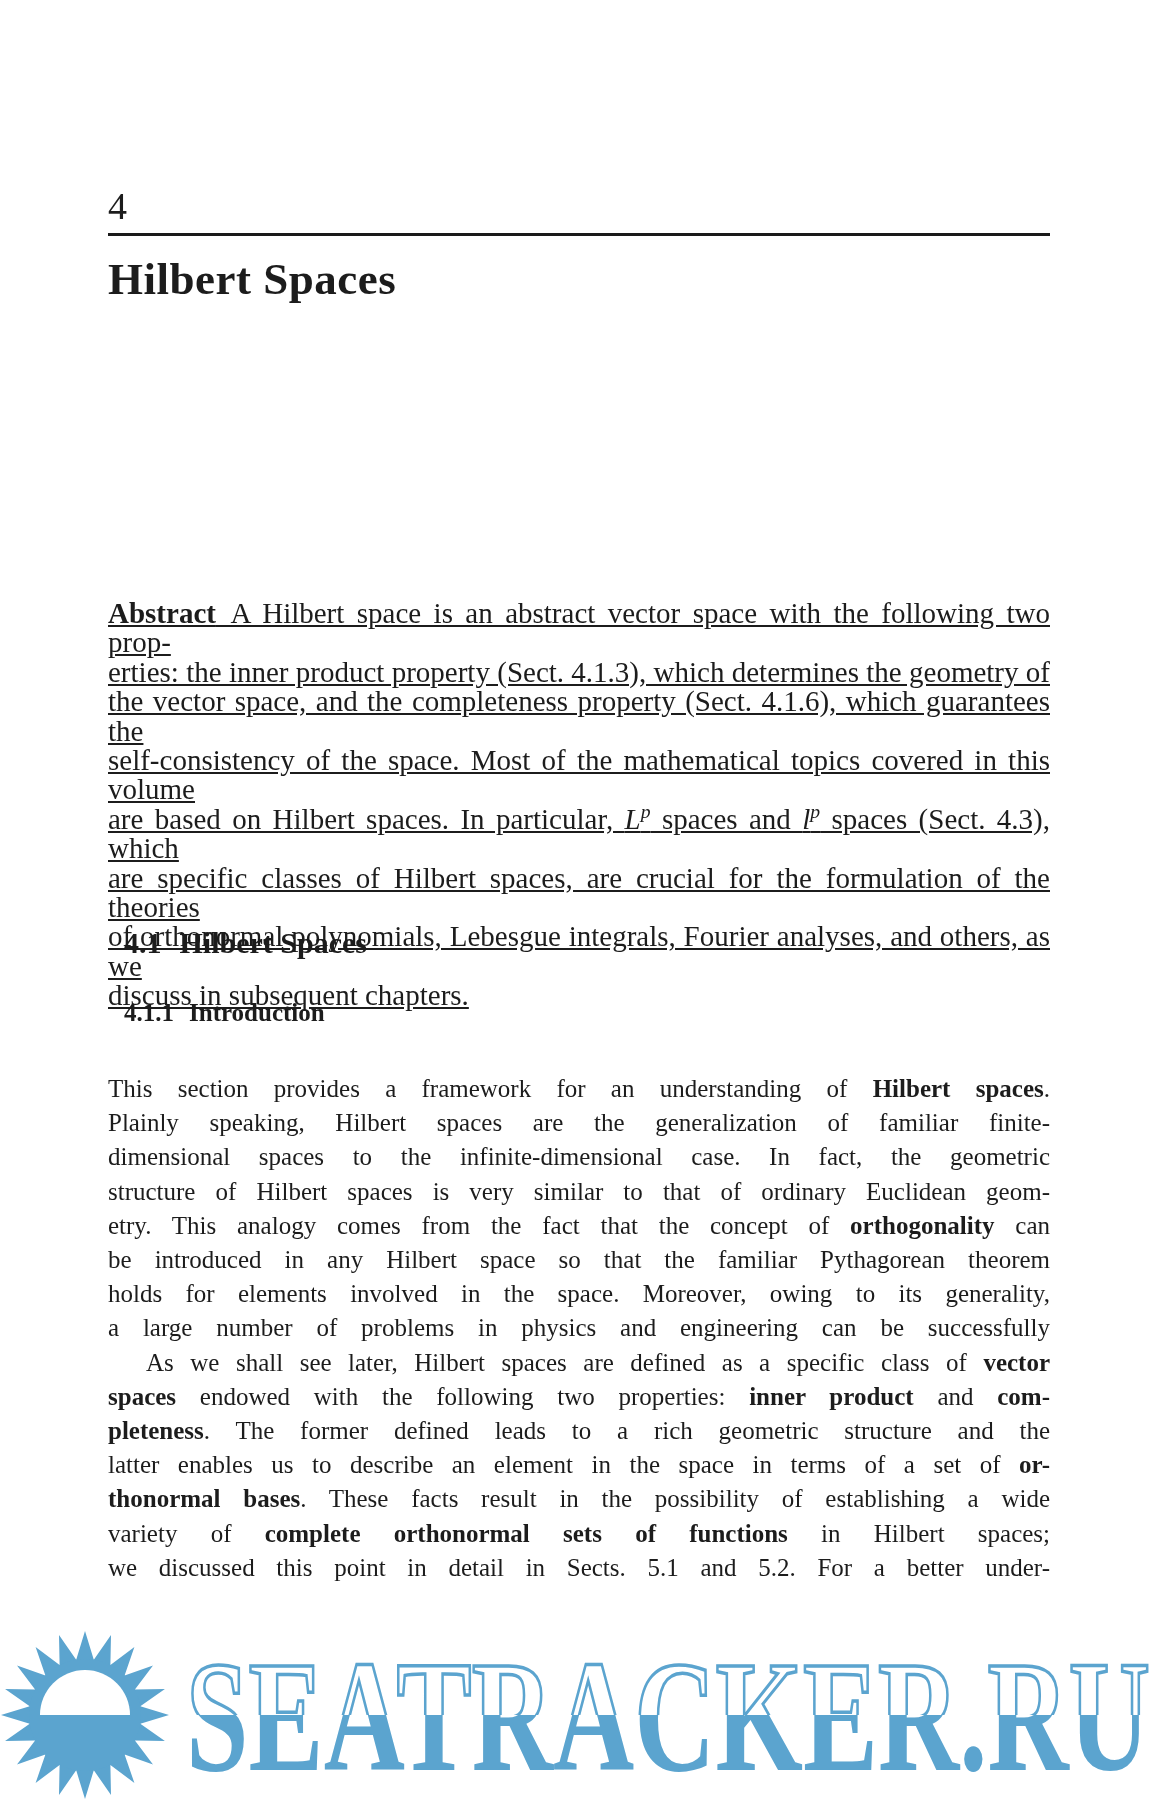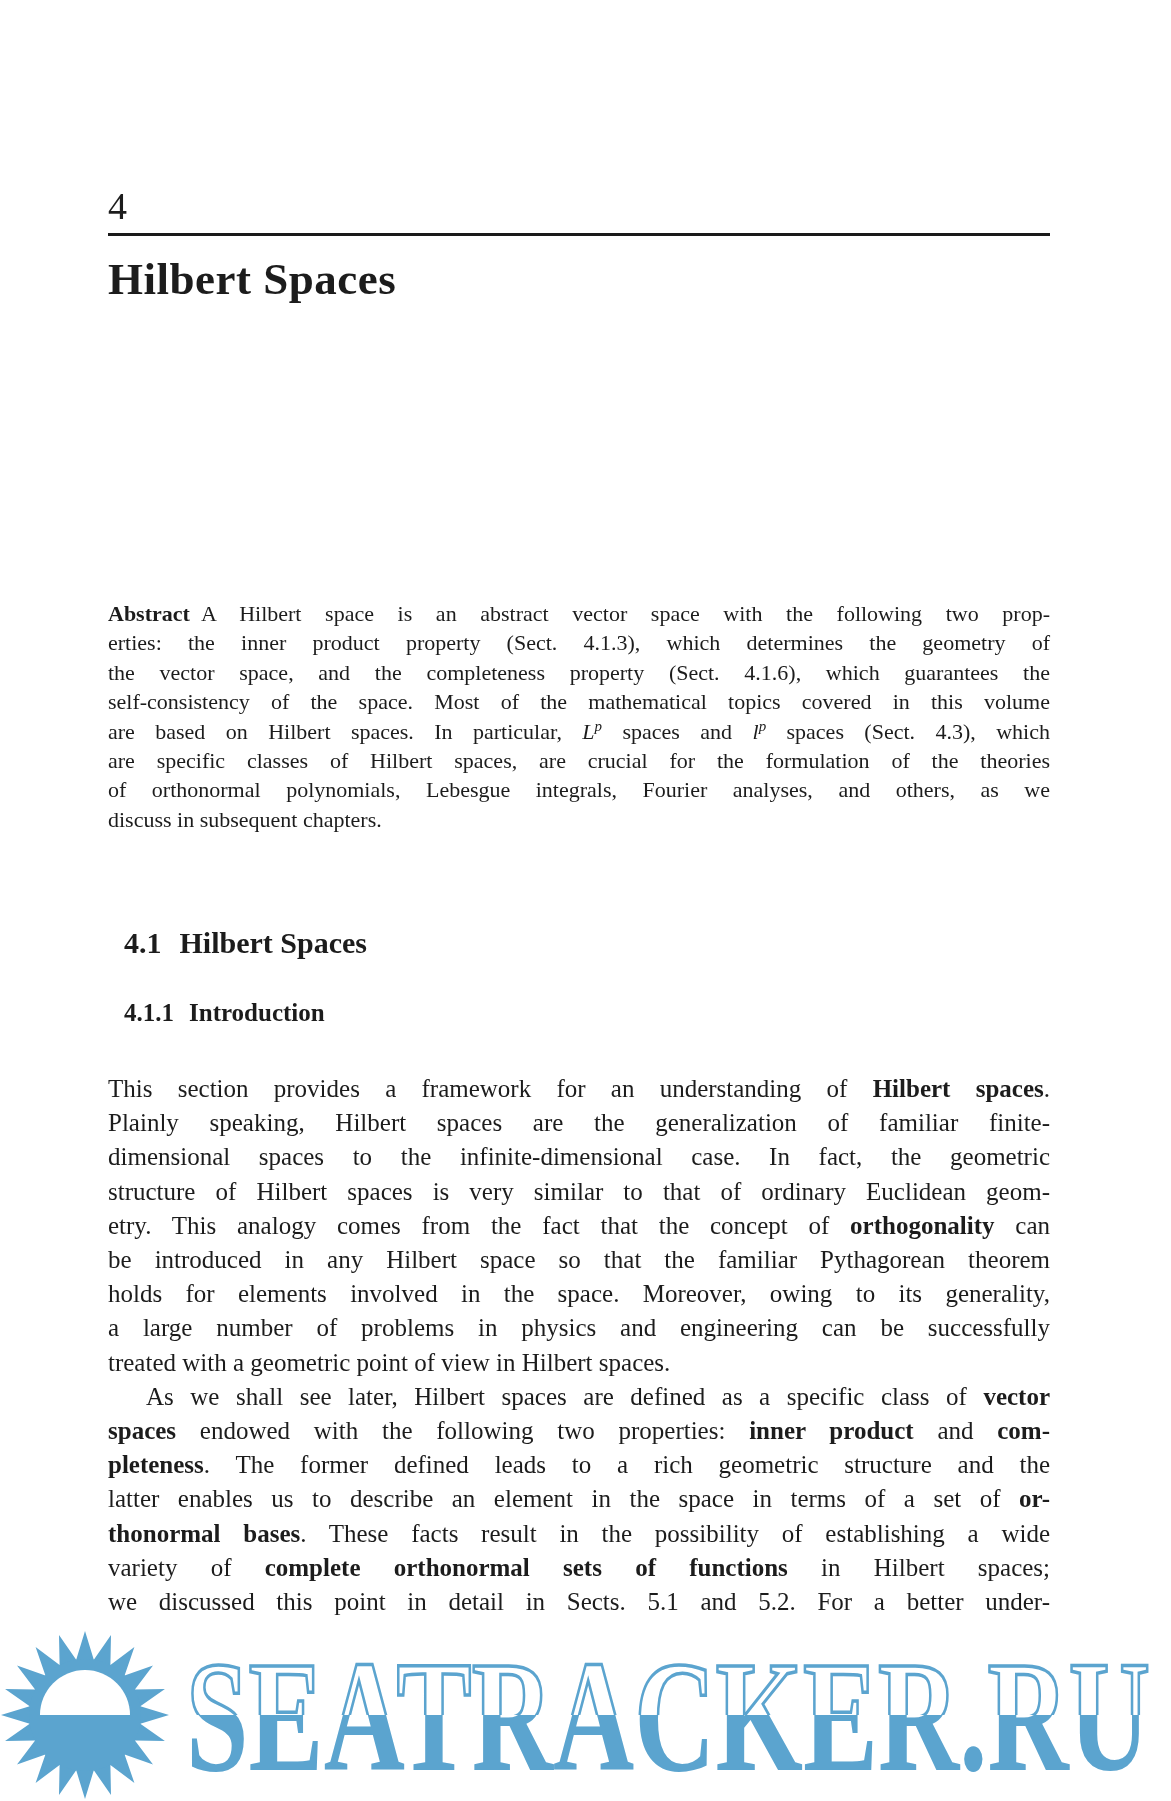--- a/index.html
+++ b/index.html
@@ -13,21 +13,21 @@
   }
   .chapter-rule {
     position:absolute; left:108px; top:233px; width:942px; height:3px; background:#1a1a1a;
   }
   .chapter-title {
     position:absolute; left:108px; top:254px; margin:0;
     font-size:45px; font-weight:bold; line-height:50px; letter-spacing:0.5px;
   }
   .abstract {
     position:absolute; left:108px; top:599px; width:942px;
-    font-size:22px; line-height:29.4px;
+    font-size:29px; line-height:29.4px;text-decoration:underline;
   }
   .sec-heading {
     position:absolute; left:108px; top:910px; margin:16px;
     font-size:30px; font-weight:bold; line-height:34px;
   }
   .sec-heading .sec-num { margin-right:18px; }
   .subsec-heading {
     position:absolute; left:108px; top:982px; margin:16px;
     font-size:25px; font-weight:bold; line-height:29px;
   }
@@ -84,21 +84,20 @@
   <div class="body-block">
     <div>
         <div class="line"><span>This section provides a framework for an understanding of </span><span class="b">Hilbert spaces</span><span>.</span></div>
         <div class="line"><span>Plainly speaking, Hilbert spaces are the generalization of familiar finite-</span></div>
         <div class="line"><span>dimensional spaces to the infinite-dimensional case. In fact, the geometric</span></div>
         <div class="line"><span>structure of Hilbert spaces is very similar to that of ordinary Euclidean geom-</span></div>
         <div class="line"><span>etry. This analogy comes from the fact that the concept of </span><span class="b">orthogonality</span><span> can</span></div>
         <div class="line"><span>be introduced in any Hilbert space so that the familiar Pythagorean theorem</span></div>
         <div class="line"><span>holds for elements involved in the space. Moreover, owing to its generality,</span></div>
         <div class="line"><span>a large number of problems in physics and engineering can be successfully</span></div>
-        <div class="line last"><span>treated with a geometric point of view in Hilbert spaces.</span></div>
       </div>
     <div>
         <div class="line indent"><span>As we shall see later, Hilbert spaces are defined as a specific class of </span><span class="b">vector</span></div>
         <div class="line"><span class="b">spaces</span><span> endowed with the following two properties: </span><span class="b">inner product</span><span> and </span><span class="b">com-</span></div>
         <div class="line"><span class="b">pleteness</span><span>. The former defined leads to a rich geometric structure and the</span></div>
         <div class="line"><span>latter enables us to describe an element in the space in terms of a set of </span><span class="b">or-</span></div>
         <div class="line"><span class="b">thonormal bases</span><span>. These facts result in the possibility of establishing a wide</span></div>
         <div class="line"><span>variety of </span><span class="b">complete orthonormal sets of functions</span><span> in Hilbert spaces;</span></div>
         <div class="line"><span>we discussed this point in detail in Sects. 5.1 and 5.2. For a better under-</span></div>
       </div>

